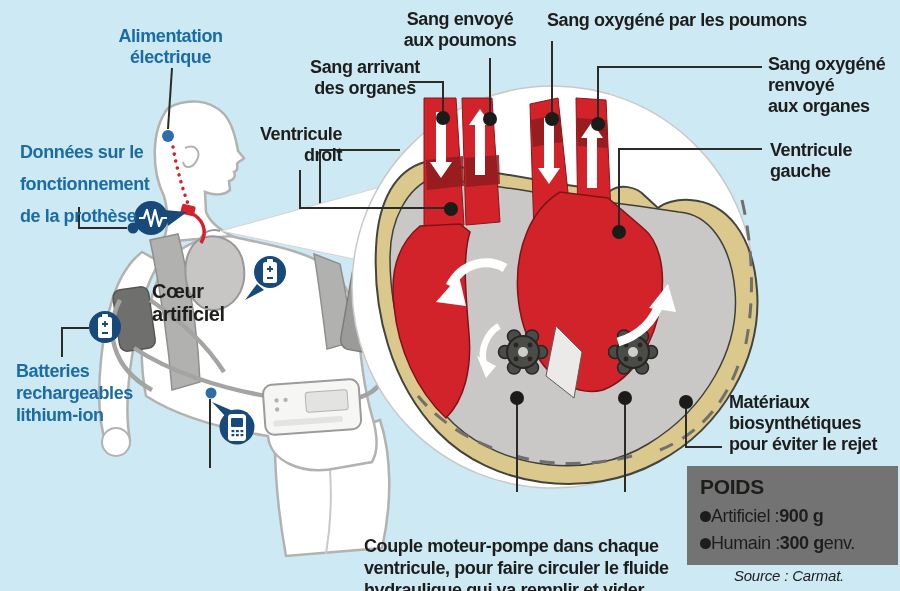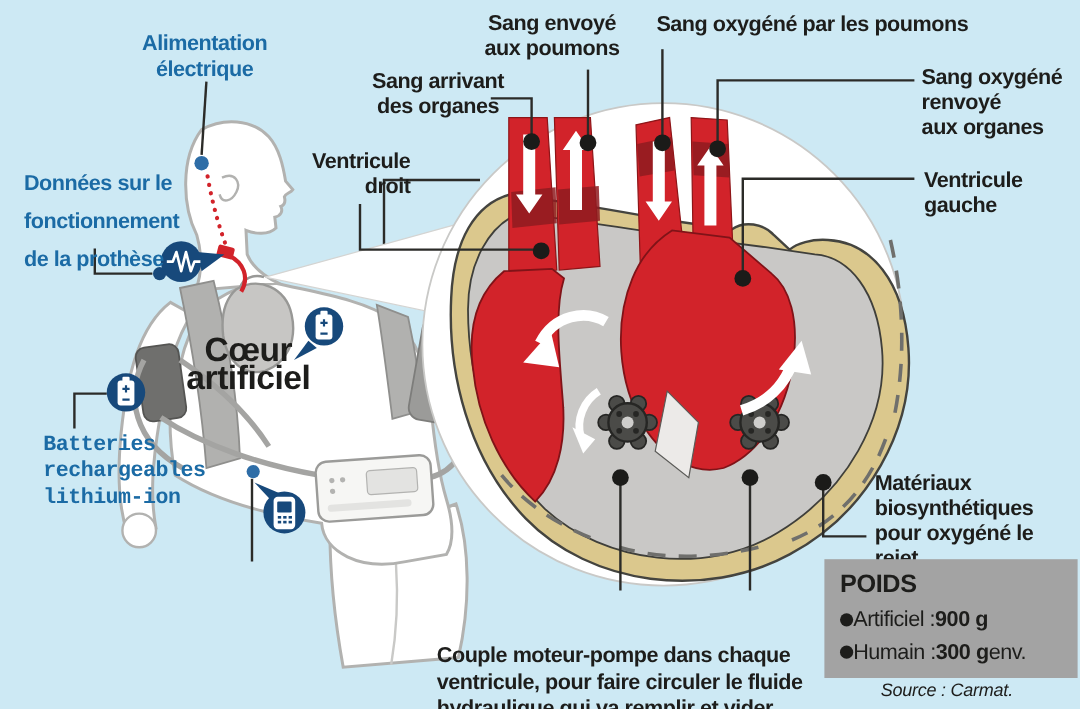--- a/index.html
+++ b/index.html
@@ -12,21 +12,21 @@
   .lbl{
     position:absolute;font-weight:bold;font-size:18px;line-height:21px;
     letter-spacing:-0.4px;white-space:pre-line;
   }
   .blue{color:#1b6ba5;}
   .dark{color:#1d1d1b;}
   .ctr{text-align:center;}
   .rt{text-align:right;}
   .poids-box{
     position:absolute;left:687px;top:466px;width:211px;height:99px;
-    background:#a3a3a3;box-sizing:border-box;padding:9px 8px 8px 13px;
+    background:#737373;box-sizing:border-box;padding:9px 8px 8px 13px;
   }
   .poids-title{
     font-size:21px;font-weight:bold;color:#1d1d1b;letter-spacing:-0.3px;
   }
   .poids-item{
     display:flex;align-items:center;gap:0;margin-top:7px;
     font-size:18px;color:#1d1d1b;letter-spacing:-0.4px;line-height:20px;
   }
   .poids-item .bdot{
     width:11px;height:11px;border-radius:50%;background:#1d1d1b;flex:0 0 auto;
@@ -240,24 +240,24 @@
   </g>
 </svg>
 
 <div class="lbl blue ctr" style="left:98px;top:26px;width:145px;">Alimentation
 électrique</div>
 
 <div class="lbl blue" style="left:20px;top:136px;width:170px;line-height:32px;">Données sur le
 fonctionnement
 de la prothèse</div>
 
-<div class="lbl dark" style="left:152px;top:280px;width:110px;font-size:28px;line-height:23px;text-align:center;">Cœur
+<div class="lbl dark" style="left:152px;top:280px;width:110px;font-size:20px;line-height:23px;">Cœur
 artificiel</div>
 
-<div class="lbl blue" style="left:36px;top:360px;width:160px;line-height:22px;font-family:Liberation Mono, monospace;">Batteries
+<div class="lbl blue" style="left:16px;top:360px;width:160px;line-height:22px;">Batteries
 rechargeables
 lithium-ion</div>
 
 
 <div class="lbl dark ctr" style="left:395px;top:9px;width:130px;">Sang envoyé
 aux poumons</div>
 
 <div class="lbl dark" style="left:547px;top:10px;width:280px;">Sang oxygéné par les poumons</div>
 
 <div class="lbl dark ctr" style="left:286px;top:57px;width:122px;margin-left:18px;">Sang arrivant
@@ -268,21 +268,21 @@
 aux organes</div>
 
 <div class="lbl dark rt" style="left:248px;top:124px;width:94px;">Ventricule
 droit</div>
 
 <div class="lbl dark" style="left:770px;top:140px;width:110px;">Ventricule
 gauche</div>
 
 <div class="lbl dark" style="left:729px;top:392px;width:165px;">Matériaux
 biosynthétiques
-pour oxygéné le rejet</div>
+pour éviter le rejet</div>
 
 <div class="lbl dark" style="left:364px;top:495px;width:325px;line-height:22px;margin-top:40px;">Couple moteur-pompe dans chaque
 ventricule, pour faire circuler le fluide
 hydraulique qui va remplir et vider
 alternativement les ventricules.</div>
 
 <div class="poids-box">
   <div class="poids-title">POIDS</div>
   <div class="poids-item">
     <span class="bdot"></span>

